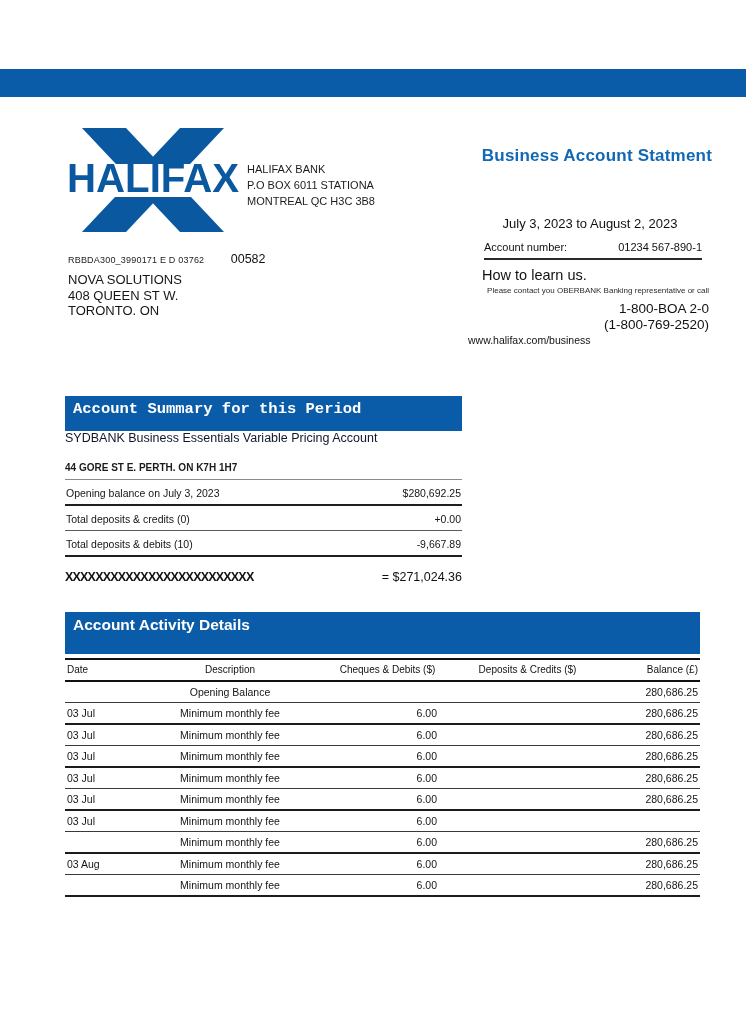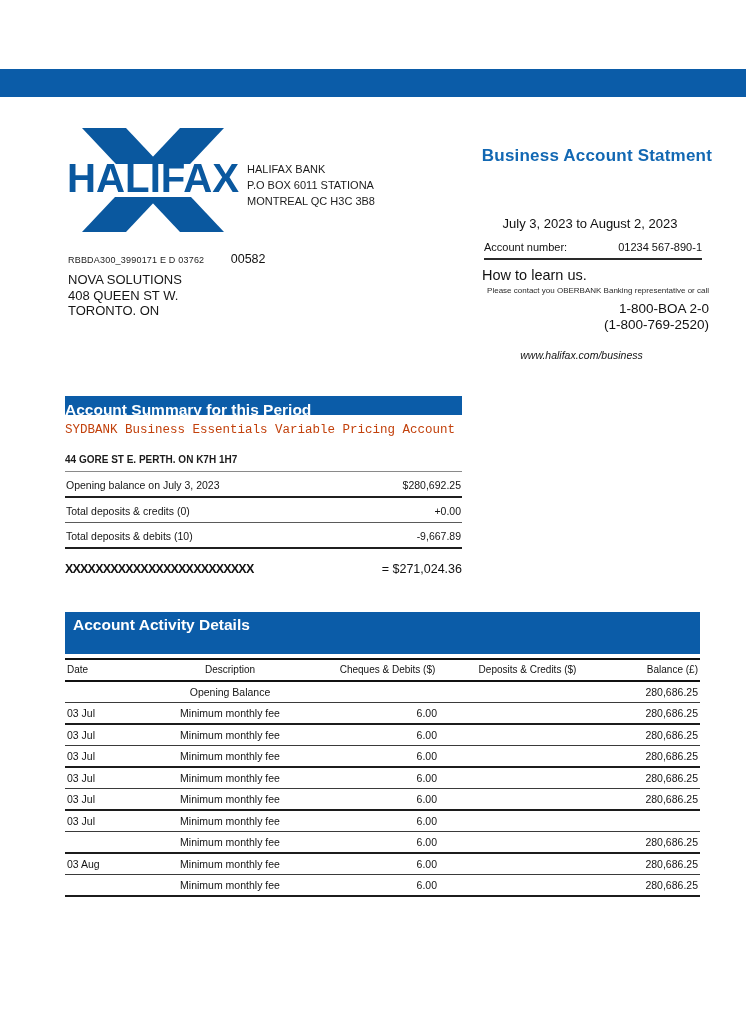--- a/index.html
+++ b/index.html
@@ -18,37 +18,37 @@
   
   .head-right{position:absolute;left:468px;top:146px;width:244px;}
   .doc-title{font-size:17px;font-weight:bold;color:#1268b3;text-align:right;letter-spacing:0.2px;}
   .period{margin-top:50px;font-size:13px;text-align:center;color:#111;}
   .acct-row{margin:10px 10px 0 16px;display:flex;justify-content:space-between;
     font-size:11px;color:#111;padding-bottom:5px;border-bottom:2px solid #2a2a2a;}
   .contact-head{margin-top:7px;padding-left:14px;font-size:14.5px;color:#111;}
   .contact-note{margin-top:3px;font-size:8px;color:#2b2b2b;text-align:right;padding-right:3px;}
   .phone{font-size:13.5px;line-height:16px;text-align:right;color:#111;padding-right:3px;}
   .phone.first{margin-top:6px;}
-  .website{font-size:10.5px;text-align:center;padding-right:17px;color:#111;margin-top:16px;font-style:italic;}
+  .website{font-size:10.5px;text-align:left;padding-right:17px;color:#111;margin-top:1px;}
 
   
   .recipient{position:absolute;left:68px;top:249px;}
   .ref-row{white-space:nowrap;}
   .ref{font-size:9px;color:#222;letter-spacing:0.2px;}
   .docnum{font-size:12.5px;color:#111;margin-left:22px;}
   .addr-line{font-size:13px;line-height:15.5px;color:#161616;}
   .addr-line.name{margin-top:5px;}
 
   
   .bar{background:#0b5ca8;color:#ffffff;font-weight:bold;}
 
   
   .summary{position:absolute;left:65px;top:396px;width:397px;}
-  .summary .bar{height:19px;line-height:27px;font-size:15.5px;}
-  .acct-type{margin-top:8px;font-size:12.5px;color:#c2410c;font-family:Liberation Mono, monospace;}
+  .summary .bar{height:35px;line-height:27px;font-size:15.5px;padding-left:8px;font-family:Liberation Mono, monospace;}
+  .acct-type{margin-top:0;font-size:12.5px;color:#0f172a;}
   .branch{margin-top:17px;font-size:10px;font-weight:600;color:#1b1b1b;
     padding-bottom:6px;border-bottom:1px solid #8a8a8a;}
   .sum-row{display:flex;justify-content:space-between;font-size:10.5px;color:#151515;
     padding:7px 1px 5px 1px;border-bottom:1px solid #5a5a5a;}
   .sum-row.thick{border-bottom:2px solid #1f1f1f;gap:29px;}
   .closing{margin-top:13px;display:flex;justify-content:space-between;align-items:baseline;}
   .closing .mask{font-size:12.5px;font-weight:700;letter-spacing:-0.8px;color:#111;}
   .closing .val{font-size:12.5px;color:#111;}
 
   

